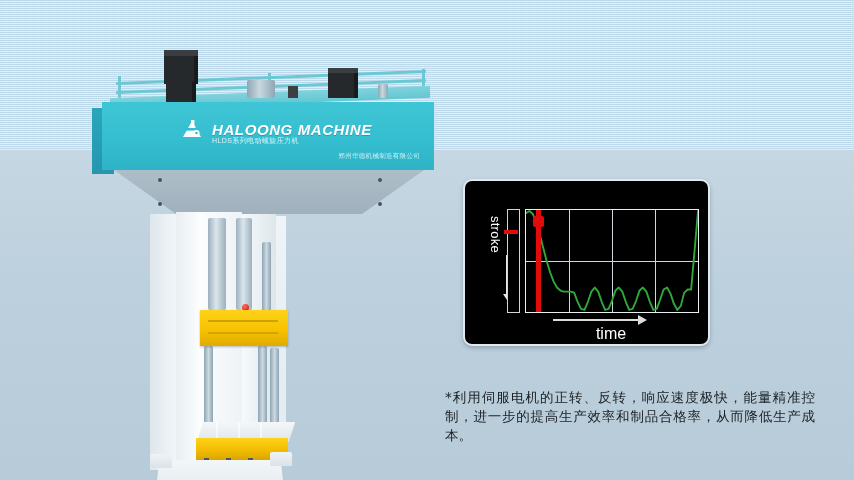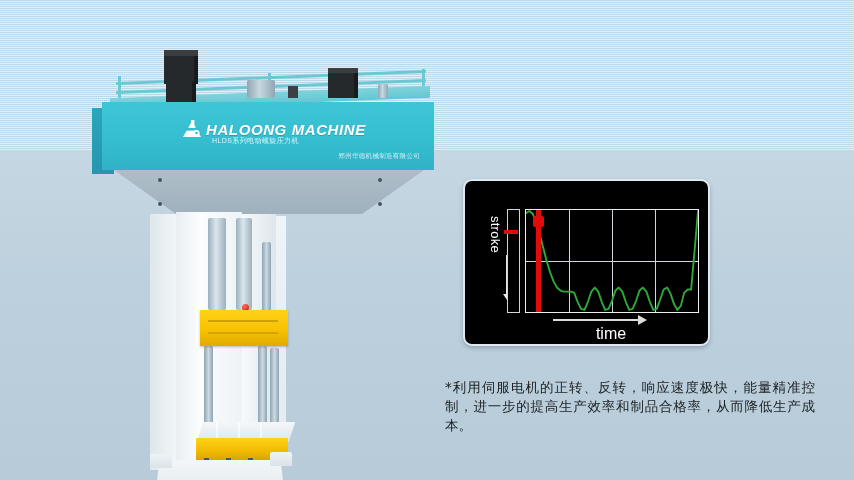--- a/index.html
+++ b/index.html
@@ -53,21 +53,21 @@
 
   
   #housing{
     position:absolute;left:10px;top:46px;width:332px;height:68px;
     background:linear-gradient(180deg,#3fc6d6 0%,#35bed0 55%,#2fb3c6 100%);
   }
   #housing-left{
     position:absolute;left:0px;top:52px;width:22px;height:66px;
     background:linear-gradient(180deg,#2aa6bb,#2596ad);
   }
-  .logo-wrap{position:absolute;left:78px;top:14px;display:flex;align-items:center;gap:0;}
+  .logo-wrap{position:absolute;left:78px;top:14px;display:flex;align-items:center;gap:6px;}
   .logo-mark{width:26px;height:26px;position:relative;}
   .brand{
     color:#ffffff;font-style:italic;font-weight:bold;
     font-size:15px;letter-spacing:.6px;
     font-family:"Liberation Sans",sans-serif;
     text-shadow:0 1px 0 rgba(0,0,0,.18);
     white-space:nowrap;
   }
   .brand-sub{
     position:absolute;left:110px;top:34px;
@@ -215,21 +215,21 @@
     border-top:5px solid transparent;border-bottom:5px solid transparent;
     border-left:9px solid #dcdcdc;
   }
   #time-label{
     position:absolute;left:0;right:0;top:6px;text-align:center;
     color:#fff;font-size:16px;
   }
 
   
   #caption{
-    position:absolute;left:445px;top:378px;width:370px;
+    position:absolute;left:445px;top:388px;width:370px;
     color:#1b2024;font-size:13.5px;line-height:19px;
     font-family:"DejaVu Sans",sans-serif;
     text-align:justify;
   }
 </style>
 </head>
 <body>
 
 <div id="stage">
   <div id="floor"></div>

